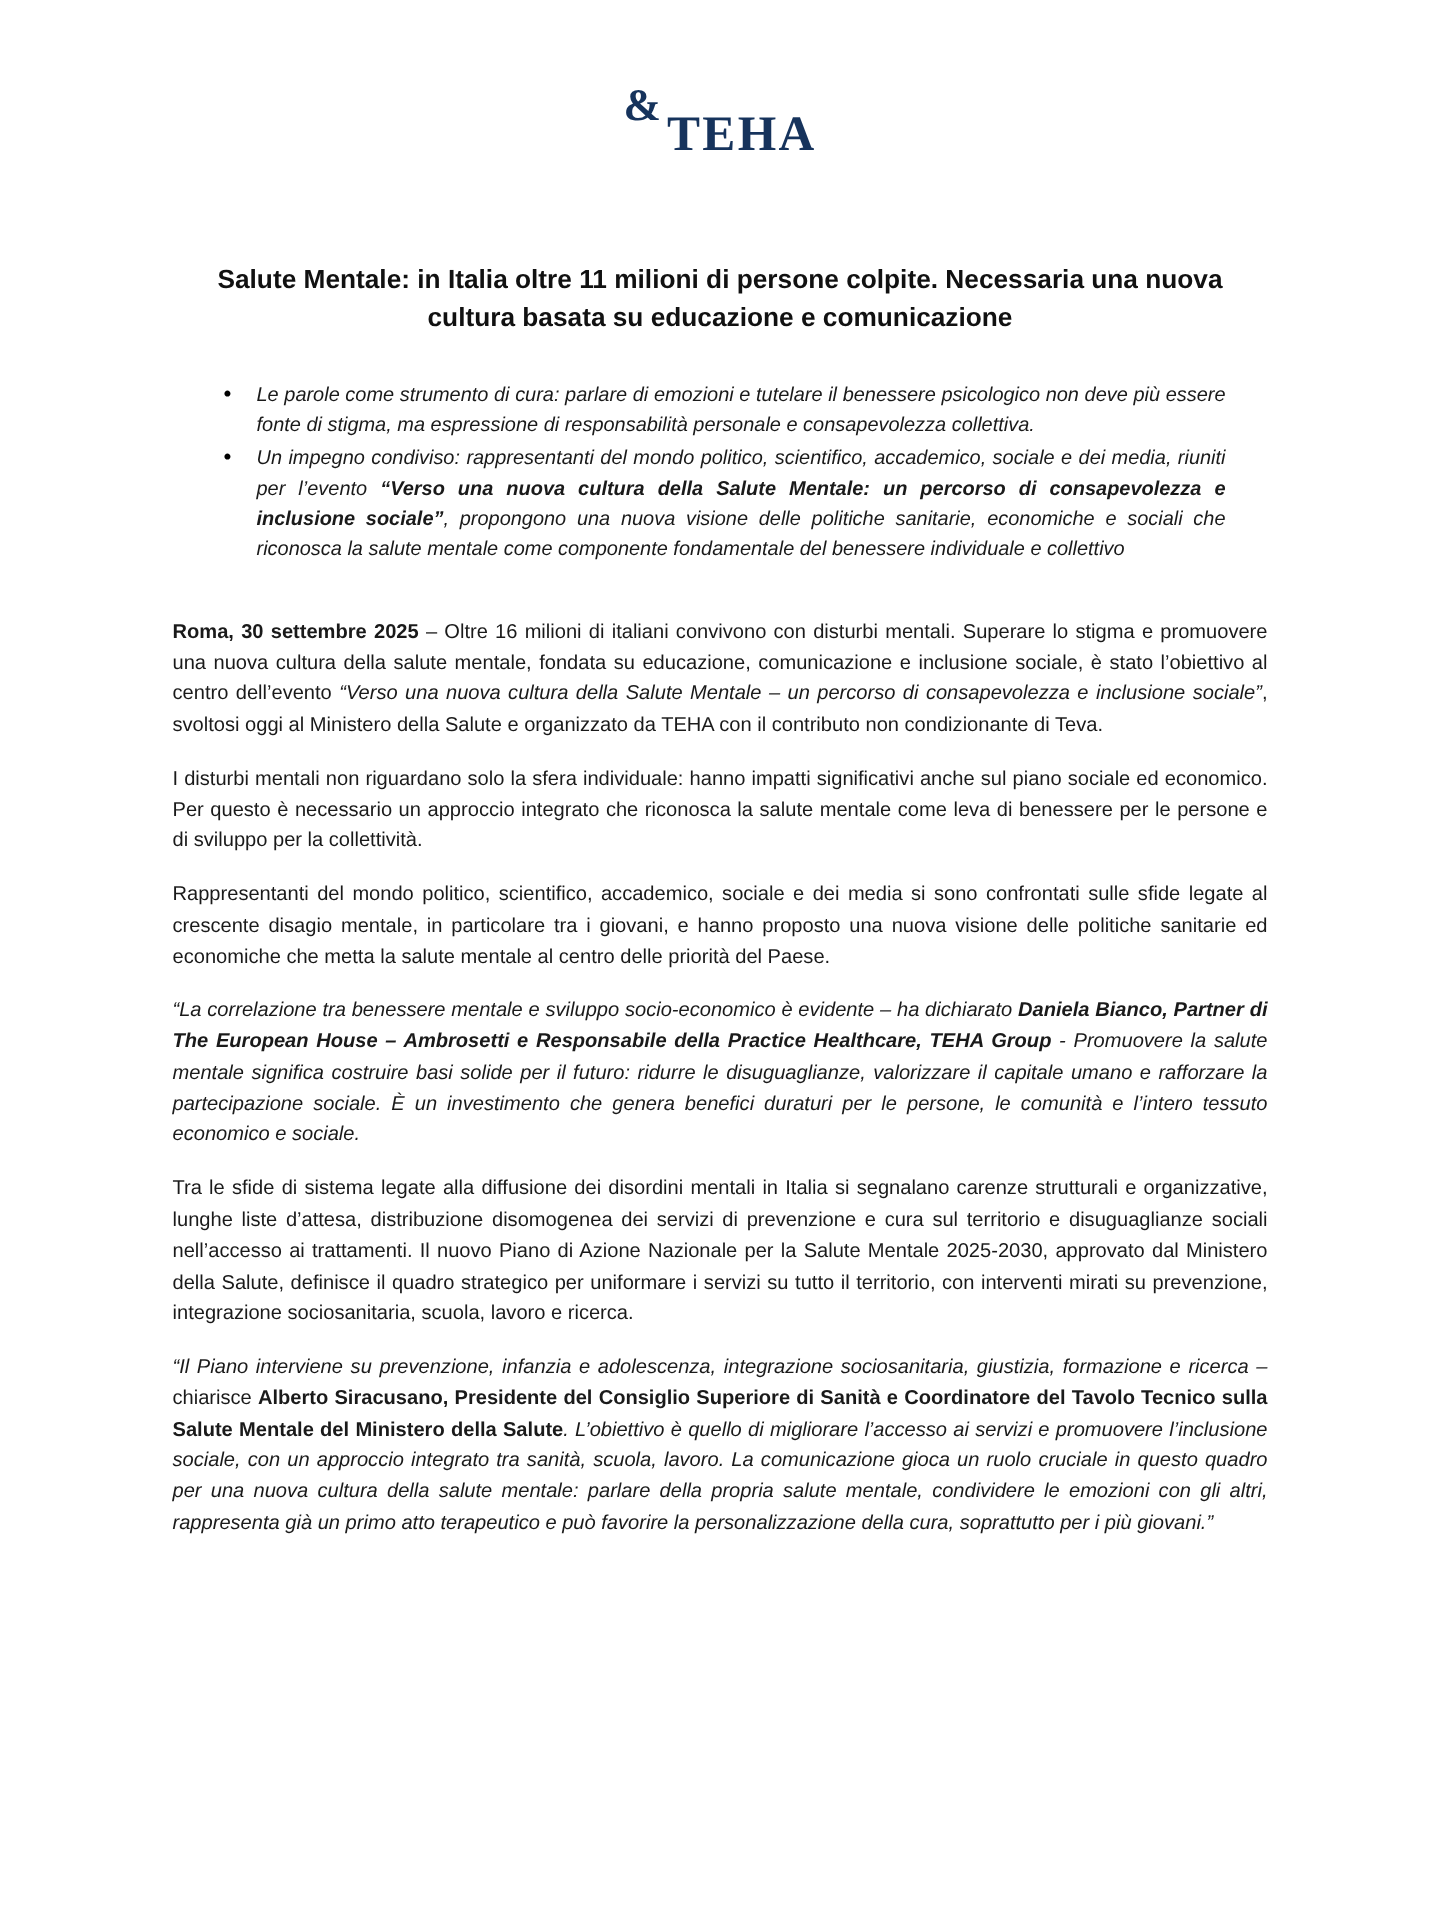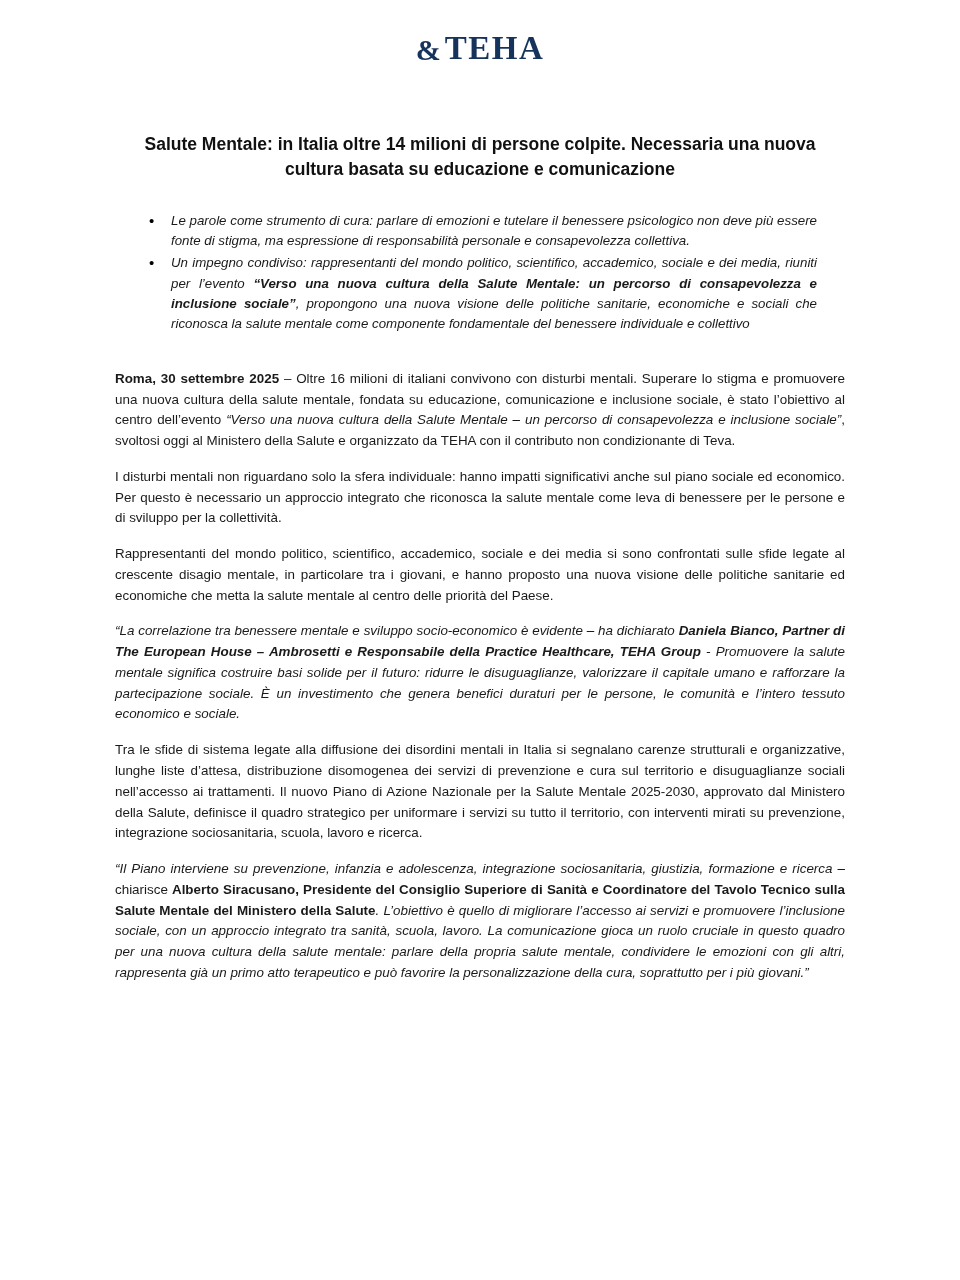--- a/index.html
+++ b/index.html
@@ -46,20 +46,21 @@
     line-height: 1;
     position: relative;
     top: 1px;
   }
   .logo-text {
     font-family: "Liberation Serif", serif;
     font-weight: bold;
     font-size: 33px;
     letter-spacing: 1.5px;
     line-height: 1;
+    margin-top: 42px;
   }
 
   
   .kicker {
     text-align: center;
     color: #8a8a8f;
     font-size: 15px;
     font-weight: bold;
     letter-spacing: 0.6px;
     margin-top: 72px;
@@ -129,21 +130,21 @@
 <div class="page">
 
   <div class="logo-wrap">
     <div class="logo">
       <span class="logo-mark">&amp;</span>
       <span class="logo-text">TEHA</span>
     </div>
   </div>
 
 
-  <h1 class="doc-title">Salute Mentale: in Italia oltre 14 milioni di persone colpite. Necessaria una nuova cultura basata su educazione e comunicazione</h1>
+  <h1 class="doc-title">Salute Mentale: in Italia oltre 11 milioni di persone colpite. Necessaria una nuova cultura basata su educazione e comunicazione</h1>
 
   <ul class="bullets" id="bullets">
       <li><span>Le parole come strumento di cura: parlare di emozioni e tutelare il benessere psicologico non deve più essere fonte di stigma, ma espressione di responsabilità personale e consapevolezza collettiva.</span></li>
       <li><span>Un impegno condiviso: rappresentanti del mondo politico, scientifico, accademico, sociale e dei media, riuniti per l’evento </span><span class="bold">“Verso una nuova cultura della Salute Mentale: un percorso di consapevolezza e inclusione sociale”</span><span>, propongono una nuova visione delle politiche sanitarie, economiche e sociali che riconosca la salute mentale come componente fondamentale del benessere individuale e collettivo</span></li>
     </ul>
 
   <div class="body-block" id="paragraphs">
       <p class="para"><span class="bold">Roma, 30 settembre 2025</span><span> – Oltre 16 milioni di italiani convivono con disturbi mentali. Superare lo stigma e promuovere una nuova cultura della salute mentale, fondata su educazione, comunicazione e inclusione sociale, è stato l’obiettivo al centro dell’evento </span><span class="italic">“Verso una nuova cultura della Salute Mentale – un percorso di consapevolezza e inclusione sociale”</span><span>, svoltosi oggi al Ministero della Salute e organizzato da TEHA con il contributo non condizionante di Teva.</span></p>
       <p class="para"><span>I disturbi mentali non riguardano solo la sfera individuale: hanno impatti significativi anche sul piano sociale ed economico. Per questo è necessario un approccio integrato che riconosca la salute mentale come leva di benessere per le persone e di sviluppo per la collettività.</span></p>
       <p class="para"><span>Rappresentanti del mondo politico, scientifico, accademico, sociale e dei media si sono confrontati sulle sfide legate al crescente disagio mentale, in particolare tra i giovani, e hanno proposto una nuova visione delle politiche sanitarie ed economiche che metta la salute mentale al centro delle priorità del Paese.</span></p>

